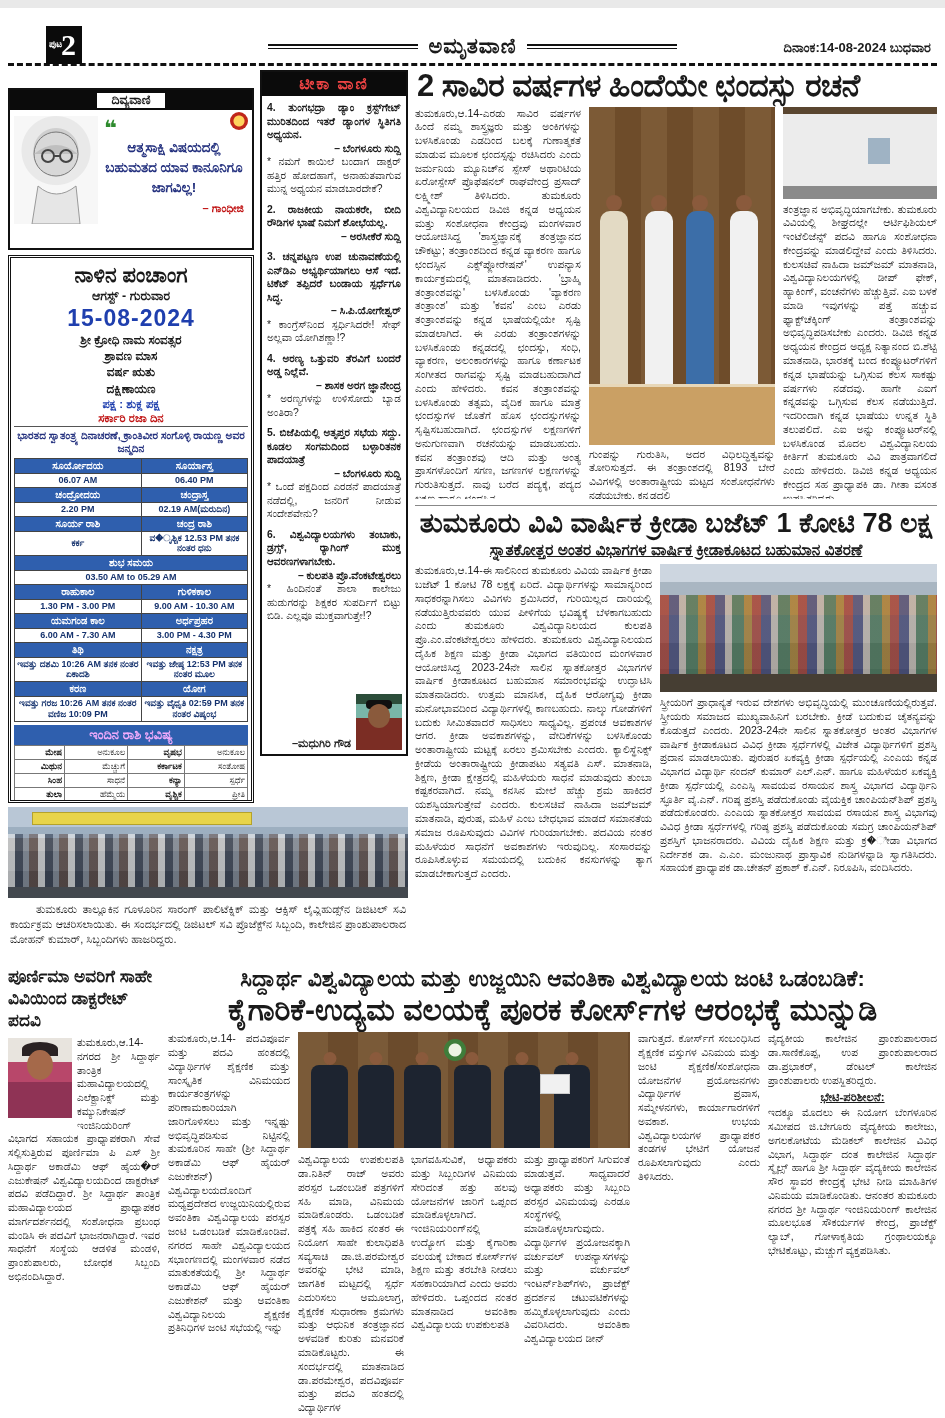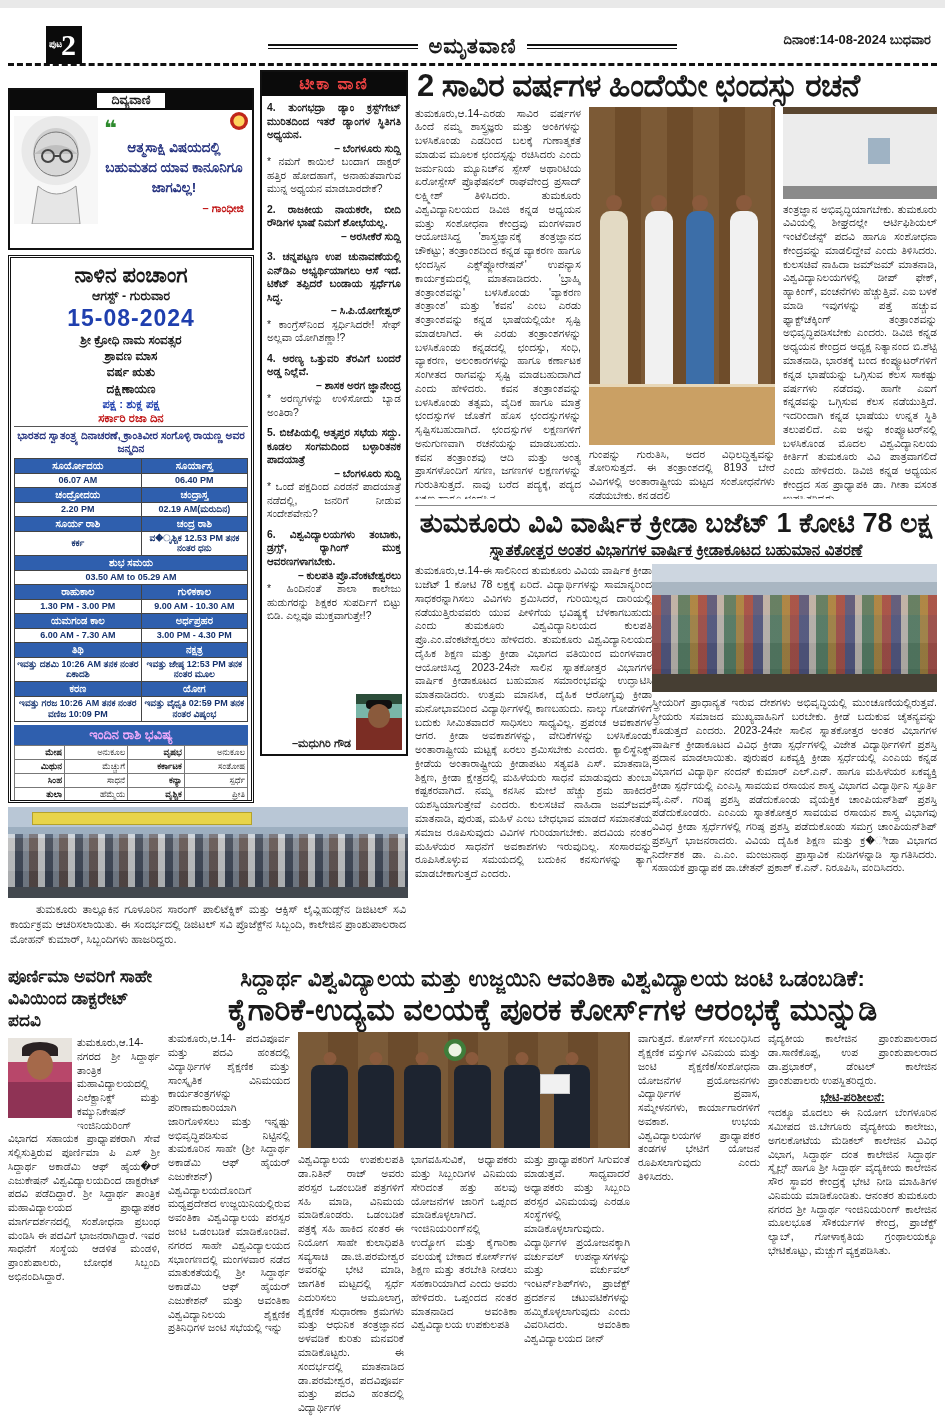--- a/index.html
+++ b/index.html
@@ -7,21 +7,21 @@
   body{font-family:"Liberation Sans","DejaVu Sans",sans-serif;color:#1a1a1a}
   .page{width:945px;height:1418px;margin:8px auto;background:#fff;padding:24px 8px 6px;overflow:hidden;position:relative}
   
   .hd{position:relative;height:34px;border-bottom:3px dashed #111;margin-bottom:4px}
   .pagebox{position:absolute;left:38px;top:-6px;background:#0b0b0b;color:#fff;display:flex;align-items:center;padding:2px 6px 2px 3px;height:38px}
   .pb-label{font-size:9px;width:12px;line-height:1.05;font-weight:bold;word-break:break-all}
   .pb-num{font-size:30px;font-weight:bold;font-family:"Liberation Serif",serif}
   .masthead{position:absolute;left:0;right:0;top:2px;display:flex;align-items:center;justify-content:center;gap:10px}
   .m-rule{width:150px;border-top:2px solid #111;border-bottom:1px solid #111;height:5px}
   .mast-title{font-size:21px;font-weight:bold;letter-spacing:1px}
-  .dateline{position:absolute;right:6px;top:0;font-size:13px;font-weight:bold}
+  .dateline{position:absolute;right:6px;top:8px;font-size:13px;font-weight:bold}
   
   .col{ text-align:justify;font-size:10.6px;line-height:1.3;overflow:hidden}
   .photo{position:relative;overflow:hidden;background:#999}
   .cap{font-size:10.8px;font-weight:bold;line-height:1.35;text-align:justify}
   
   .toprow{display:flex;gap:7px;height:892px;overflow:hidden}
   .leftstack{width:400px;flex:none;display:flex;flex-direction:column}
   .lefttop{display:flex;gap:6px}
   .lcol{width:246px;flex:none}
   .tcol{width:148px;flex:none}
@@ -78,21 +78,21 @@
   .ph-conf .tbl{position:absolute;left:0;right:0;bottom:0;height:18%;background:#caa064;border-top:3px solid #e7d7b8}
   .pn{position:absolute;bottom:17%;width:15%;height:52%;border-radius:10px 10px 0 0}
   .pn::before{content:"";position:absolute;top:-16px;left:50%;transform:translateX(-50%);width:16px;height:16px;border-radius:50%;background:#8a5a3c}
   .a1c3{flex:1;min-width:0;display:flex;flex-direction:column;gap:4px}
   .ph-screen{height:92px;flex:none;background:linear-gradient(180deg,#5a4630 0 8%,#ececec 8% 86%,#8a8a8a 86%)}
   .ph-screen i{position:absolute;left:55%;top:34%;width:22px;height:26px;background:#9fb3c4}
   
   .a2{margin-top:6px;border-top:1px solid #888;padding-top:3px}
   .a2-head{font-size:27px;font-weight:bold;text-align:center;line-height:1.1}
   .a2-sub{font-size:15.5px;font-weight:bold;text-align:center;text-decoration:underline;margin:3px 0 5px}
-  .a2-body{display:flex;height:368px}
+  .a2-body{display:flex;gap:8px;height:368px}
   .a2c1{width:237px;flex:none}
   .a2right{flex:1;min-width:0;display:flex;flex-direction:column;gap:4px}
   .ph-sports{height:128px;flex:none;background:linear-gradient(180deg,#cdd6e0 0 14%,#a9b6c2 14% 24%,#8b6a4e 24% 40%,#6e6357 40% 62%,#564c40 62% 82%,#463e33 82%)}
   .crowd{position:absolute;left:0;right:0;top:24%;height:62%;background:repeating-linear-gradient(90deg,rgba(196,70,70,.55) 0 9px,rgba(64,84,170,.5) 9px 19px,rgba(238,238,238,.55) 19px 26px,rgba(70,150,120,.5) 26px 38px,rgba(220,170,60,.45) 38px 46px)}
   
   .ph-students{height:112px;margin-top:4px;background:linear-gradient(180deg,#b9c7d6 0 22%,#9dafc0 22% 34%,#7d7f80 34% 48%,#5d6268 48% 70%,#43484e 70%)}
   .crowd2{position:absolute;left:0;right:0;top:30%;height:58%;background:repeating-linear-gradient(90deg,rgba(240,240,240,.6) 0 7px,rgba(40,50,70,.55) 7px 15px,rgba(150,160,175,.5) 15px 21px,rgba(90,60,50,.45) 21px 30px)}
   .banner{position:absolute;left:6%;top:6%;width:55%;height:14%;background:#e8d44a;border:1px solid #b4a22c}
   .lcap{margin-top:4px;padding:0 2px;height:74px;overflow:hidden}
   .lcap .cap{font-weight:normal;font-size:11px;text-indent:26px}

